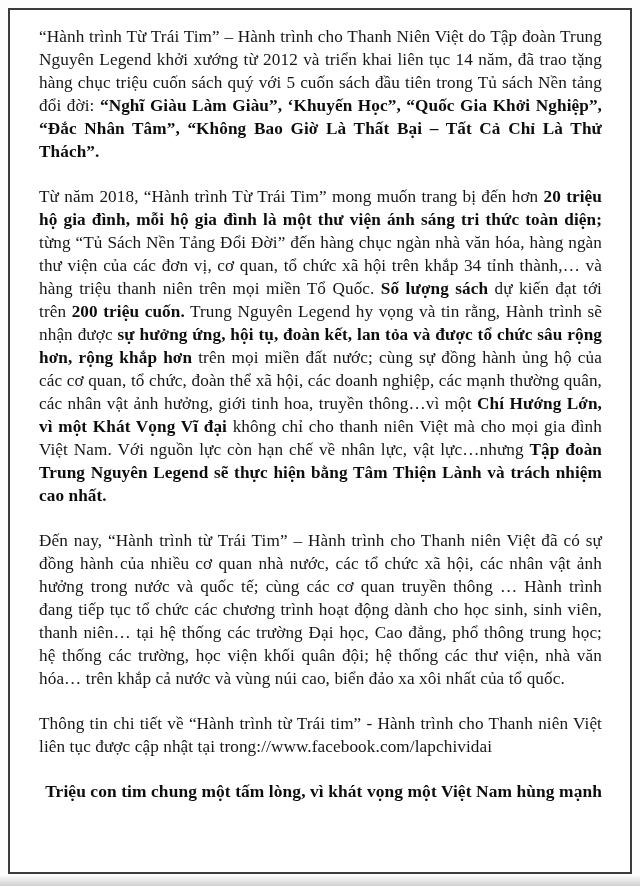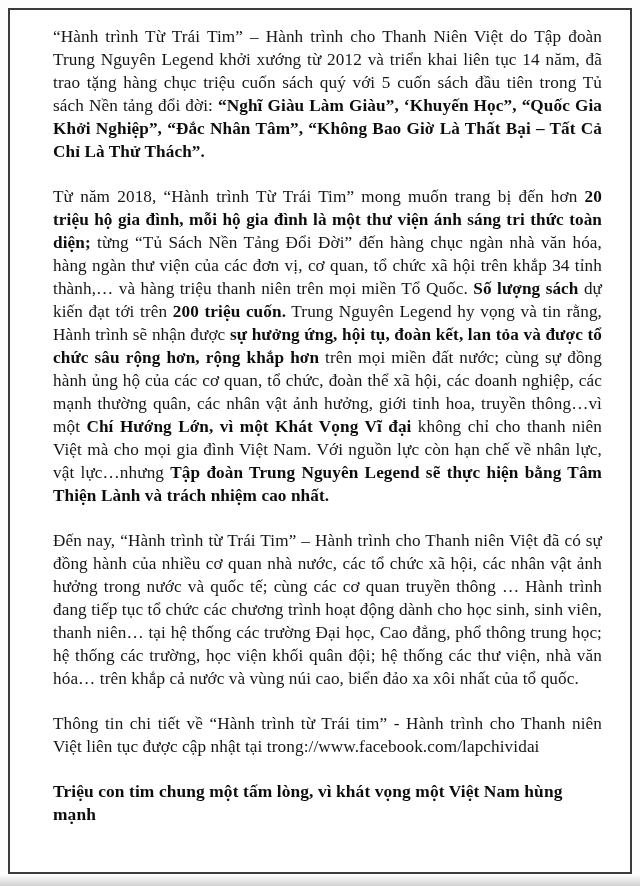--- a/index.html
+++ b/index.html
@@ -22,34 +22,34 @@
     height: 862px;
     background: #ffffff;
     border: 2px solid #3b3b3b;
     box-sizing: content-box;
     overflow: hidden;
   }
   .page-inner {
     padding: 15px 28px 0 27px;
   }
   .para {
-    margin: 0 0 22px 16px;
+    margin: 0 0 22px 2px;
     font-size: 17.2px;
     line-height: 23px;
     color: #161616;
     text-align: justify;
     text-justify: inter-word;
     letter-spacing: 0.1px;
   }
   .para b {
     font-weight: bold;
     color: #0d0d0d;
   }
   .closing {
-    text-align: left;
+    text-align: right;
     margin-top: 22px;
     font-size: 17.4px;
   }
   .scan-shadow {
     position: absolute;
     left: 0;
     bottom: 0;
     width: 640px;
     height: 11px;
     background: linear-gradient(180deg, rgba(255,255,255,0) 0%, #d7d7d7 85%, #cfcfcf 100%);

